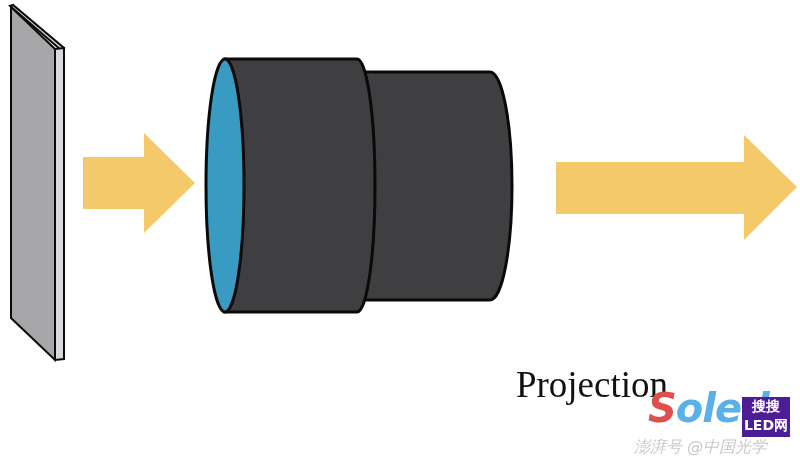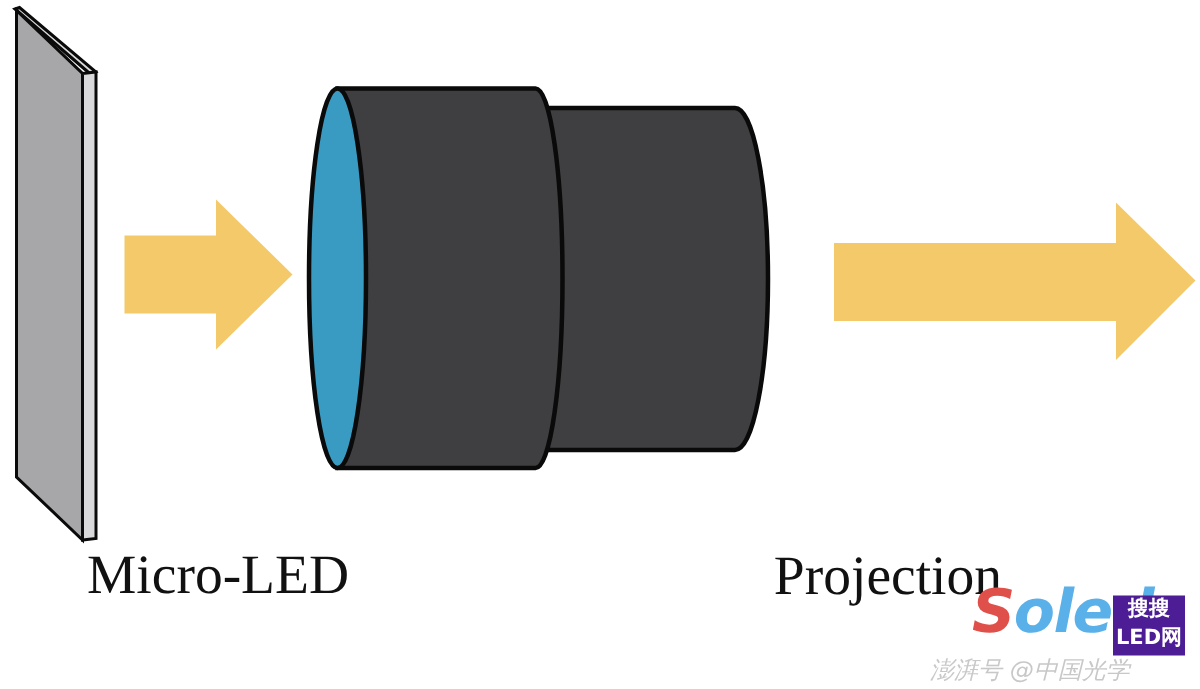--- a/index.html
+++ b/index.html
@@ -21,21 +21,21 @@
     }
     .wm-soled { left: 648px; top: 385px; font-size: 40px; font-weight: bold; font-style: italic; letter-spacing: -1px; }
     .wm-soled .s { color: #e0504a; }
     .wm-soled .rest { color: #5ab0e8; }
     .wm-box {
       left: 742px; top: 397px; width: 48px; height: 40px;
       background: #4c1d95; color: #ffffff; text-align: center;
       font-size: 14px; line-height: 19px; font-weight: bold;
     }
     .wm-bottom {
-      left: 620px; top: 437px; font-size: 16px; color: #c8c8c8; font-style: italic;
+      left: 634px; top: 437px; font-size: 16px; color: #c8c8c8; font-style: italic;
     }
   </style>
 </head>
 <body>
 
 <svg class="diagram" width="800" height="459" viewBox="0 0 800 459" xmlns="http://www.w3.org/2000/svg">
 
   <g>
     <polygon class="panel-edge" points="10,6 13,5 64,48 61,50" stroke="#0a0a0a" stroke-width="2" fill="#d9d9db"></polygon>
     <polygon class="panel-face" points="11,7 55,49 55,360 11,318" stroke="#0a0a0a" stroke-width="2" fill="#a7a7a9"></polygon>
@@ -49,21 +49,20 @@
 
     <path class="lens-body" d="M 225,59 L 357,59 A 18,126.5 0 0 1 357,312 L 225,312 Z" stroke="#0a0a0a" stroke-width="3" fill="#3f3f41"></path>
 
     <ellipse class="lens-glass" cx="225" cy="185.5" rx="19" ry="126.5" stroke="#0a0a0a" stroke-width="3" fill="#3a9bc2"></ellipse>
   </g>
 
   <polygon class="arrow" points="556,162 744,162 744,135 797,187 744,240 744,214 556,214" fill="#f4c96a"></polygon>
 </svg>
 
 <div class="label label-left">
-  <div>Micro-LED</div>
 </div>
 
 <div class="label label-right">
   <div>Projection</div>
 </div>
 
 <div class="wm wm-soled"><span class="s">S</span><span class="rest">oled</span></div>
 <div class="wm wm-box">
   <div>搜搜</div>
   <div>LED网</div>

